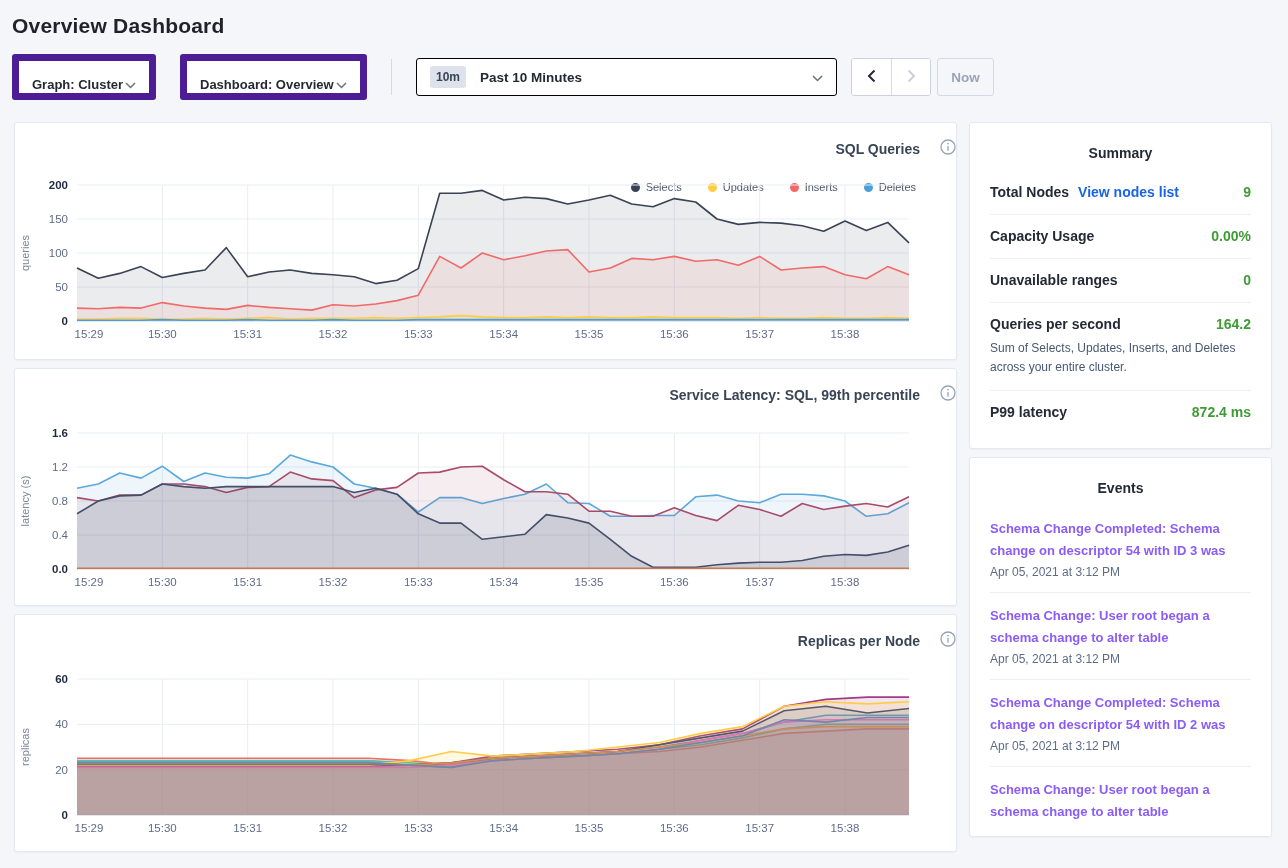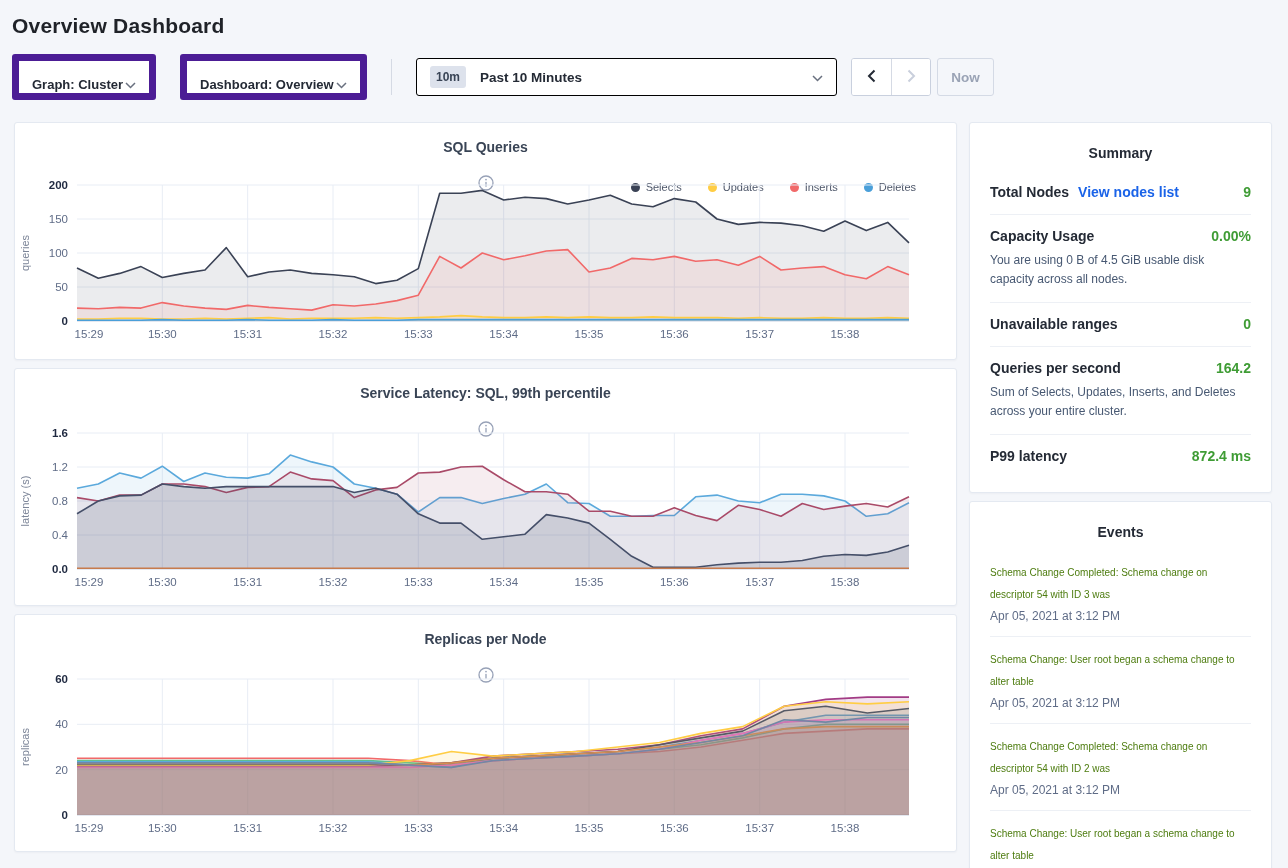--- a/index.html
+++ b/index.html
@@ -31,21 +31,21 @@
              font-family:"Liberation Sans", sans-serif; }
 
   
   .main { display:flex; margin:26px 14px 0 14px; }
   .col-left { width:943px; }
   .col-right { width:303px; margin-left:12px; }
 
   .chart-panel { background:#fff; border:1px solid #E4E9F1; border-radius:3px; height:238px;
                  margin-bottom:8px; position:relative; box-shadow:0 1px 2px rgba(40,50,70,.04); }
   .chart-title-row { display:flex; align-items:center; justify-content:flex-end; gap:20px;
-                     padding-top:16px;flex-direction:column; }
+                     padding-top:16px; }
   .chart-title { font-size:14px; font-weight:bold; color:#394455; }
   .chart-legend { position:absolute; top:58px; right:40px; display:flex; gap:26px; }
   .legend-item { display:flex; align-items:center; gap:6px; font-size:11px; color:#4C5568;
                  cursor:pointer; }
   .legend-dot { width:9px; height:9px; border-radius:50%; }
   .chart-svg-wrap { position:absolute; left:0; top:56px; width:941px; height:172px; }
   .chart-svg-wrap.no-legend { top:58px; }
 
   .side-panel { background:#fff; border:1px solid #E4E9F1; border-radius:3px;
                 box-shadow:0 1px 2px rgba(40,50,70,.04); padding:14px 20px; }
@@ -56,21 +56,21 @@
   .sum-line { display:flex; align-items:baseline; }
   .sum-label { font-size:14px; font-weight:bold; color:#242A35; }
   .sum-link { font-size:14px; font-weight:bold; color:#1A63E8; margin-left:9px; cursor:pointer;
               text-decoration:none; }
   .sum-value { margin-left:auto; font-size:14px; font-weight:bold; color:#3F9C35; }
   .sum-sub { font-size:12px; color:#475872; line-height:1.55; margin-top:7px; }
 
   .events-panel { margin-top:8px; height:380px; overflow:hidden; }
   .event-item { padding:12px 0 13px 0; border-bottom:1px solid #EDF0F5; }
   .event-item:first-of-type { padding-top:8px; }
-  .event-text { font-size:10px; color:#4d7c0f; line-height:22px; }
+  .event-text { font-size:13px; color:#8b5cf6; line-height:22px;font-weight:bold; }
   .event-time { font-size:12px; color:#5F6C87; margin-top:3px; }
 </style>
 </head>
 <body>
 
 <div class="page-header">
   <div class="page-title">Overview Dashboard</div>
 </div>
 
 <div class="controls">
@@ -318,21 +318,20 @@
           <a class="sum-link">View nodes list</a>
           <span class="sum-value">9</span>
         </div>
       </div>
 
       <div class="sum-row">
         <div class="sum-line">
           <span class="sum-label">Capacity Usage</span>
           <span class="sum-value">0.00%</span>
         </div>
-        <div class="sum-sub">You are using 0 B of 4.5 GiB usable disk capacity across all nodes.</div>
       </div>
 
       <div class="sum-row">
         <div class="sum-line">
           <span class="sum-label">Unavailable ranges</span>
           <span class="sum-value">0</span>
         </div>
       </div>
 
       <div class="sum-row">

